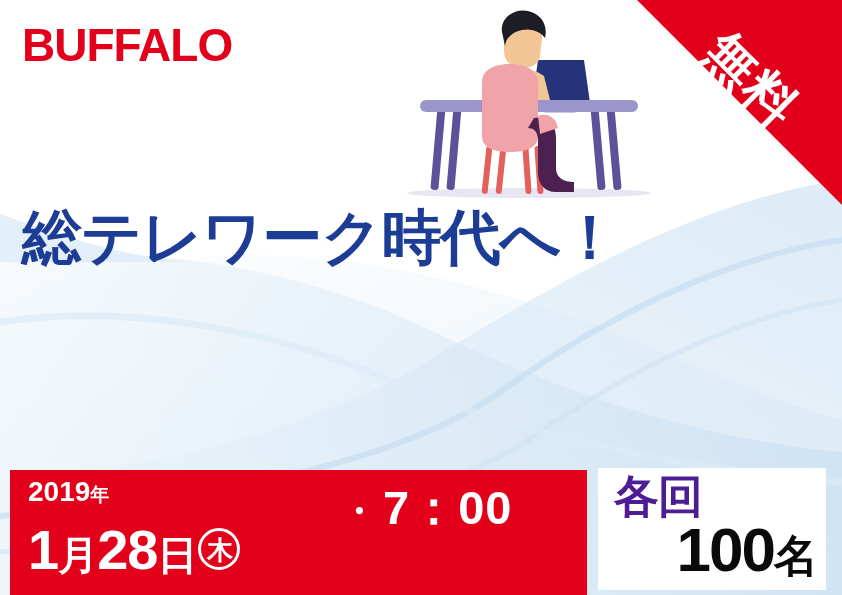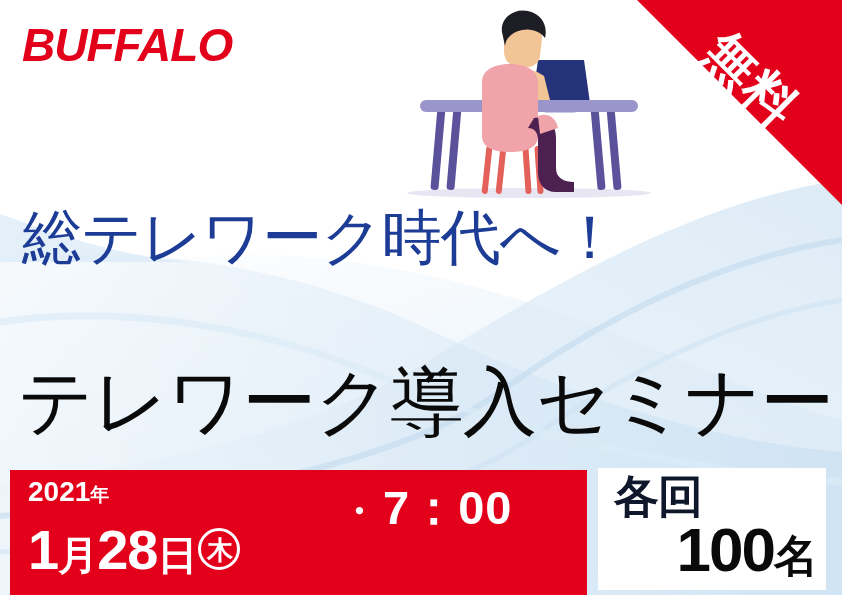--- a/index.html
+++ b/index.html
@@ -16,21 +16,21 @@
     overflow:hidden;
   }
 
   
   #bg-waves{position:absolute;inset:0;width:842px;height:595px;}
 
   
   #logo{
     position:absolute;left:22px;top:22px;
     font-size:46px;line-height:46px;
-    font-weight:bold;font-style:italic;
+    font-weight:bold;
     color:#E2001A;
     letter-spacing:-1px;
     transform:skewX(-6px);
     font-family:"Liberation Sans","DejaVu Sans",sans-serif;
     white-space:nowrap;
   }
 
   
   #ribbon-wrap{
     position:absolute;right:0;top:0;width:205px;height:205px;overflow:hidden;
@@ -49,21 +49,21 @@
     transform:rotate(45deg);
     transform-origin:left top;
     white-space:nowrap;
     letter-spacing:2px;
   }
 
   
   #illustration{position:absolute;left:398px;top:8px;}
 
   
-  .hl{position:absolute;white-space:nowrap;font-weight:normal;}
+  .hl{position:absolute;white-space:nowrap;font-weight:bold;}
   #headline-1{
     left:22px;top:205px;
     font-size:60px;line-height:66px;
     color:#1C3C96;
     letter-spacing:-1px;
   }
   #headline-2{
     left:22px;top:296px;
     font-size:50px;line-height:56px;
     color:#0A0A0A;
@@ -114,21 +114,21 @@
   .time-row .bullet{font-size:38px;margin-right:4px;}
 
   
   #capacity-box{
     position:absolute;left:598px;top:468px;
     width:228px;height:122px;
     background:#ffffff;
   }
   #capacity-label{
     position:absolute;left:16px;top:4px;
-    font-size:45px;line-height:50px;font-weight:bold;color:#0f172a;
+    font-size:45px;line-height:50px;font-weight:bold;color:#4c1d95;
     white-space:nowrap;letter-spacing:-1px;
   }
   #capacity-count{
     position:absolute;right:10px;top:48px;
     font-size:62px;line-height:68px;font-weight:bold;color:#0A0A0A;
     white-space:nowrap;letter-spacing:-2px;
   }
   #capacity-count .unit{font-size:44px;}
 </style>
 </head>
@@ -195,26 +195,25 @@
     <rect x="126" y="138" width="6" height="48" rx="3" fill="#E4605B" transform="rotate(-4 129 162)"></rect>
     <rect x="138" y="138" width="6" height="48" rx="3" fill="#E4605B" transform="rotate(-4 141 162)"></rect>
 
     <path d="M84 74 C84 62 96 56 112 56 C128 56 140 62 140 76 L140 128 C140 140 128 144 112 144 C96 144 84 140 84 128 Z" fill="#F0A3A8"></path>
 
     <path d="M136 110 C150 108 158 116 158 130 L158 160 C158 170 166 174 176 174 L176 184 L158 184 C146 184 140 176 140 164 L140 132 C140 124 136 120 130 120 Z" fill="#4C2152"></path>
     <path d="M140 108 C150 104 158 110 160 120 L142 126 Z" fill="#F0A3A8"></path>
   </svg>
 
   <div class="hl" id="headline-1">総テレワーク時代へ！</div>
-  <div class="hl" id="headline-3">テレワーク導入セミナー</div>
 
   <div id="info-bar">
     <div id="date-block">
       <div id="year">
-        <span>2021</span><span class="suffix">年</span>
+        <span>2019</span><span class="suffix">年</span>
       </div>
       <div id="date-main">
         <span>1</span><span class="unit">月</span><span>28</span><span class="unit">日</span><span class="dow">木</span>
       </div>
     </div>
     <div id="time-block">
       <div class="time-row">
         <span class="bullet">・</span><span>7：00</span>
       </div>
     </div>

